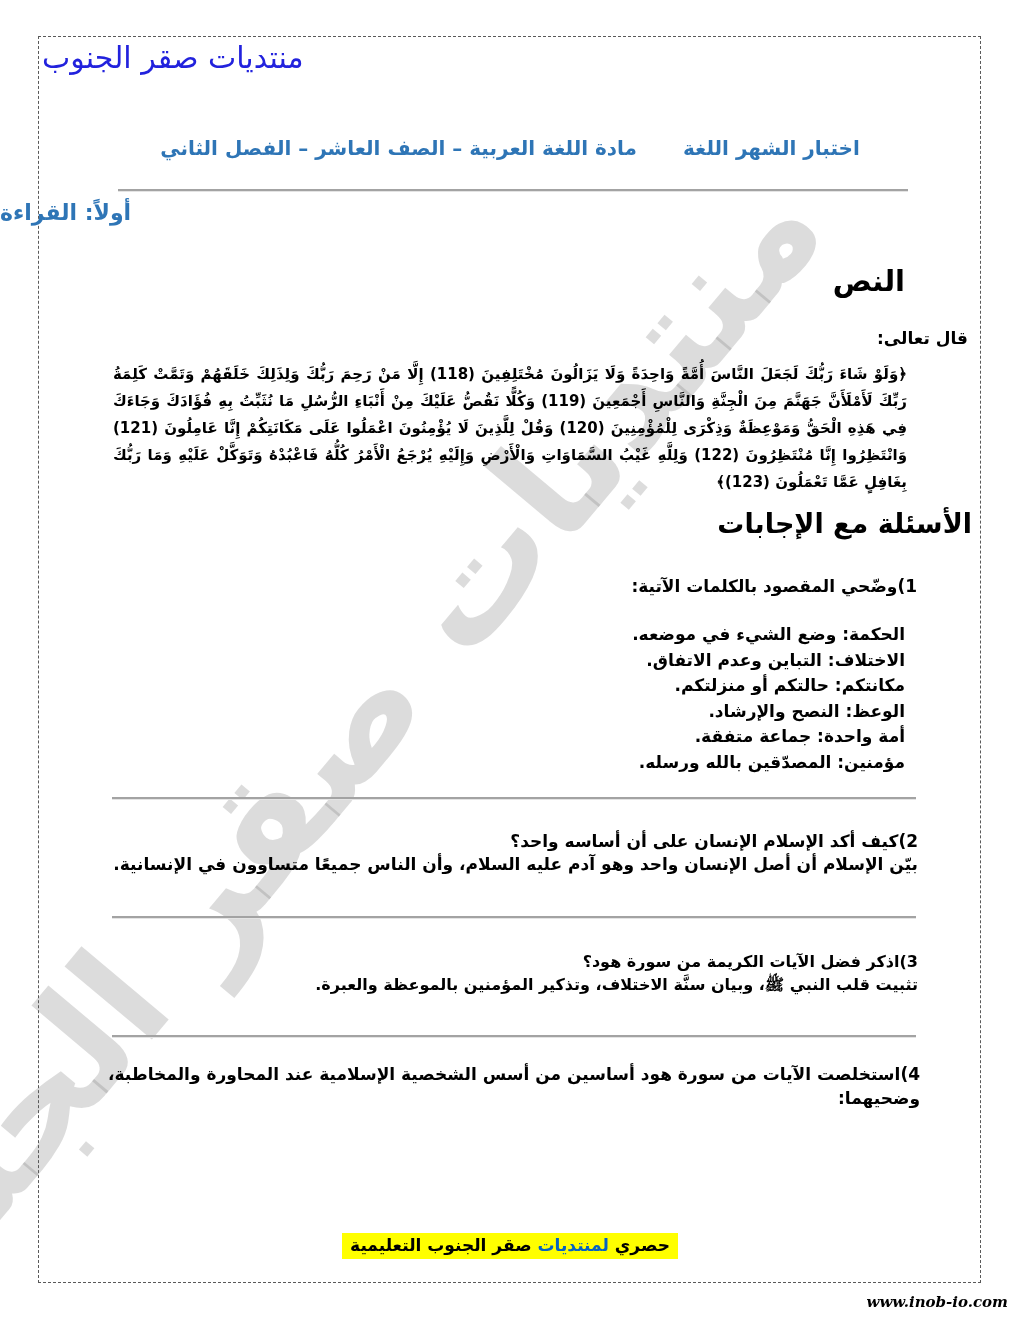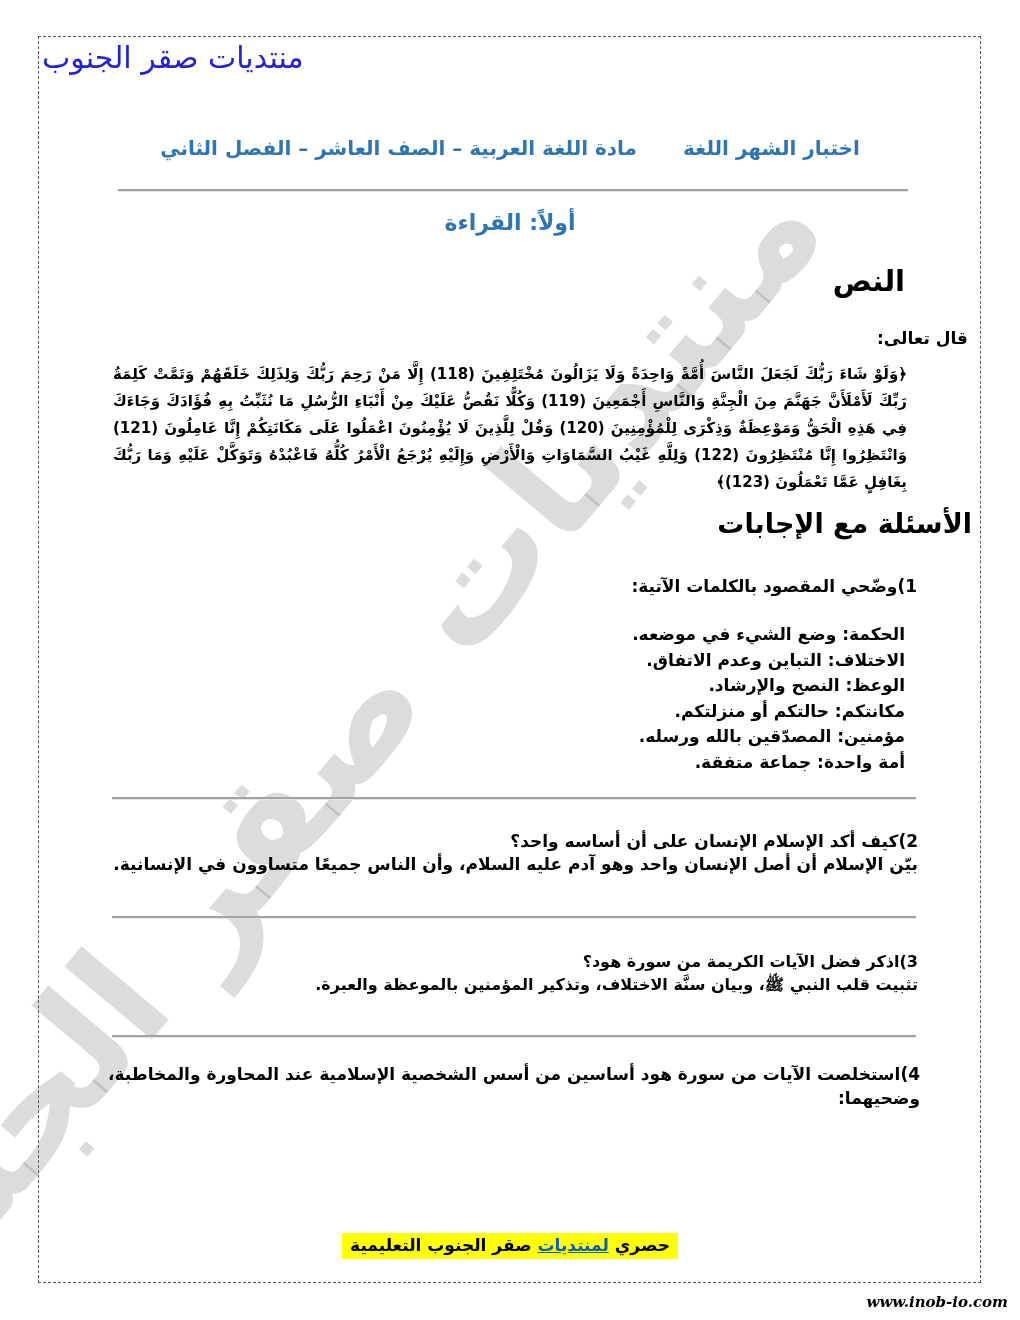--- a/index.html
+++ b/index.html
@@ -24,21 +24,21 @@
     position:absolute;top:136px;left:0;width:100%;
     display:flex;justify-content:center;gap:46px;direction:rtl;
     color:#2E75B6;font-weight:bold;font-size:20px;
   }
   .sep{position:absolute;height:2px;background:#a3a3a3;border-bottom:1px solid #e4e4e4;}
   .sep1{top:189px;left:118px;width:790px;}
   .sep2{top:797px;left:112px;width:804px;}
   .sep3{top:916px;left:112px;width:804px;}
   .sep4{top:1035px;left:112px;width:804px;}
   .reading-heading{
-    position:absolute;top:210px;left:0;width:100%;text-align:center;
+    position:absolute;top:200px;left:0;width:100%;text-align:left;
     color:#2E75B6;font-weight:bold;font-size:22px;direction:rtl;
   }
   .text-heading{
     position:absolute;top:264px;right:115px;font-size:29px;font-weight:bold;direction:rtl;
   }
   .qala{
     position:absolute;top:328px;right:52px;font-size:17px;font-weight:bold;direction:rtl;
   }
   .quran{
     position:absolute;top:361px;right:113px;width:794px;
@@ -59,21 +59,21 @@
   .bullets{
     position:absolute;top:1108px;right:152px;font-size:17px;font-weight:bold;
     line-height:26px;direction:rtl;text-align:right;
   }
   .bullet-dot{display:inline-block;margin-left:18px;font-size:15px;}
   .footer-wrap{position:absolute;top:1233px;left:0;width:100%;text-align:center;}
   .footer-highlight{
     display:inline-block;background:#ffff00;font-weight:bold;font-size:17px;
     direction:rtl;padding:2px 8px 4px 8px;
   }
-  .footer-link{color:#0563C1;text-decoration:underline;cursor:pointer;}
+  .footer-link{color:#0563C1;cursor:pointer;}
   .website{
     position:absolute;top:1293px;right:12px;
     font-family:"DejaVu Serif",serif;font-style:italic;font-weight:bold;font-size:15px;margin-left:40px;
   }
 </style>
 </head>
 <body>
 
 <div id="page">
 
@@ -100,24 +100,24 @@
 
   <div class="questions-heading">الأسئلة مع الإجابات</div>
 
   <div class="q-line q1">
     <span>1)</span><span>وضّحي المقصود بالكلمات الآتية:</span>
   </div>
 
   <div class="defs">
     <div>الحكمة: وضع الشيء في موضعه.</div>
     <div>الاختلاف: التباين وعدم الاتفاق.</div>
+    <div>مكانتكم: حالتكم أو منزلتكم.</div>
     <div>الوعظ: النصح والإرشاد.</div>
-    <div>مكانتكم: حالتكم أو منزلتكم.</div>
+    <div>أمة واحدة: جماعة متفقة.</div>
     <div>مؤمنين: المصدّقين بالله ورسله.</div>
-    <div>أمة واحدة: جماعة متفقة.</div>
   </div>
 
   <div class="sep sep2"></div>
 
   <div class="q-line q2">
     <div>
       <span>2)</span><span>كيف أكد الإسلام الإنسان على أن أساسه واحد؟</span>
     </div>
     <div>بيّن الإسلام أن أصل الإنسان واحد وهو آدم عليه السلام، وأن الناس جميعًا متساوون في الإنسانية.</div>
   </div>

